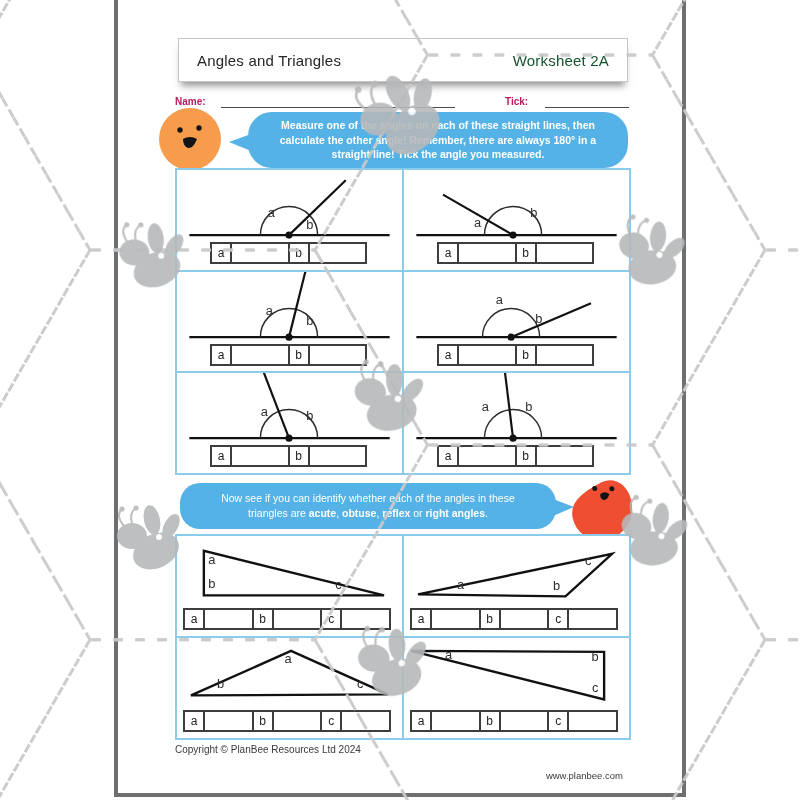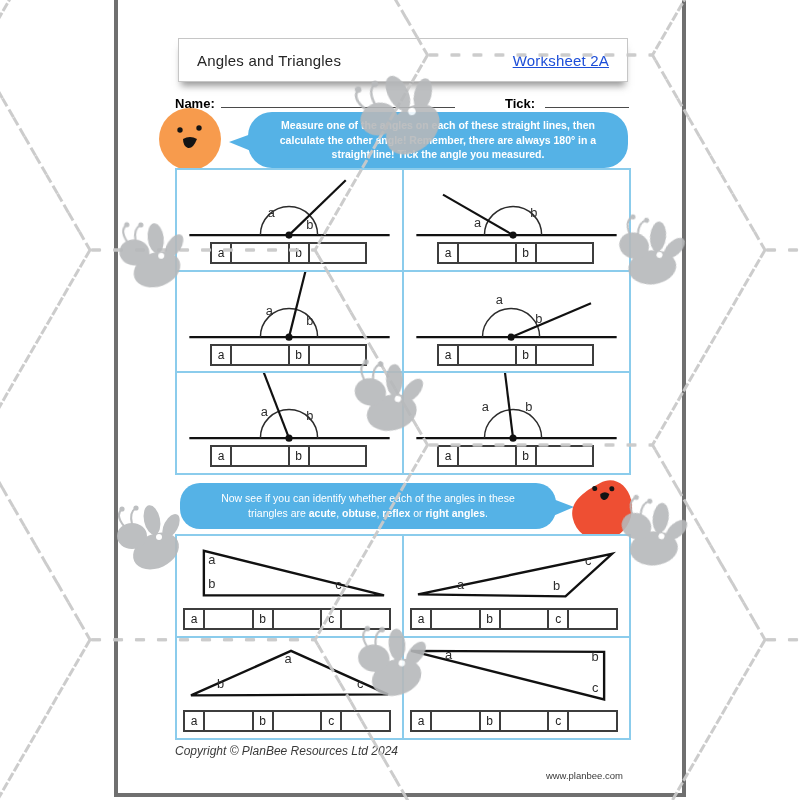--- a/index.html
+++ b/index.html
@@ -25,23 +25,23 @@
   .page-inner{position:absolute;inset:0;}
 
   .title-box{
     position:absolute;left:60px;top:38px;width:450px;height:44px;
     background:#fff;border:1px solid #c6c6c6;
     box-shadow:0 7px 7px -3px rgba(70,70,70,.55);
     display:flex;align-items:center;justify-content:space-between;
     padding:0 18px;
   }
   .title-box .t-left{font-size:15px;color:#262626;letter-spacing:.2px;}
-  .title-box .t-right{font-size:15px;color:#1d4ed8;letter-spacing:.2px;text-decoration:underline;}
-
-  .field-label{position:absolute;font-size:13px;font-weight:bold;color:#000000;}
+  .title-box .t-right{font-size:15px;color:#14532d;letter-spacing:.2px;}
+
+  .field-label{position:absolute;font-size:10px;font-weight:bold;color:#be185d;}
   .field-line{position:absolute;border-bottom:1.5px solid #4a4a4a;height:14px;}
 
   
   .bubble{
     position:absolute;background:var(--bubble);color:#fff;
     display:flex;align-items:center;justify-content:center;text-align:center;
     font-weight:bold;
   }
   .bubble1{left:130px;top:112px;width:380px;height:56px;border-radius:24px;
     font-size:10.5px;line-height:1.4;padding:4px 22px;}
@@ -78,21 +78,21 @@
   .ans-row.tris{left:6px;width:208px;}
   .ans-letter{
     width:20px;border-right:2px solid var(--ink);
     display:flex;align-items:center;justify-content:center;
     font-size:12px;color:#222;flex:none;
   }
   .ans-blank{flex:1;border-right:2px solid var(--ink);}
   .ans-row > :last-child{border-right:none;}
 
   
-  .footer-left{position:absolute;left:57px;top:744px;font-size:12px;color:#3a3a3a;font-style:italic;}
+  .footer-left{position:absolute;left:57px;top:744px;font-size:10px;color:#3a3a3a;}
   .footer-right{position:absolute;right:59px;top:770px;font-size:9.5px;color:#3a3a3a;}
 
   
   .watermark{position:absolute;inset:0;pointer-events:none;z-index:40;}
 </style>
 </head>
 <body>
 
 <div class="stage">
 

